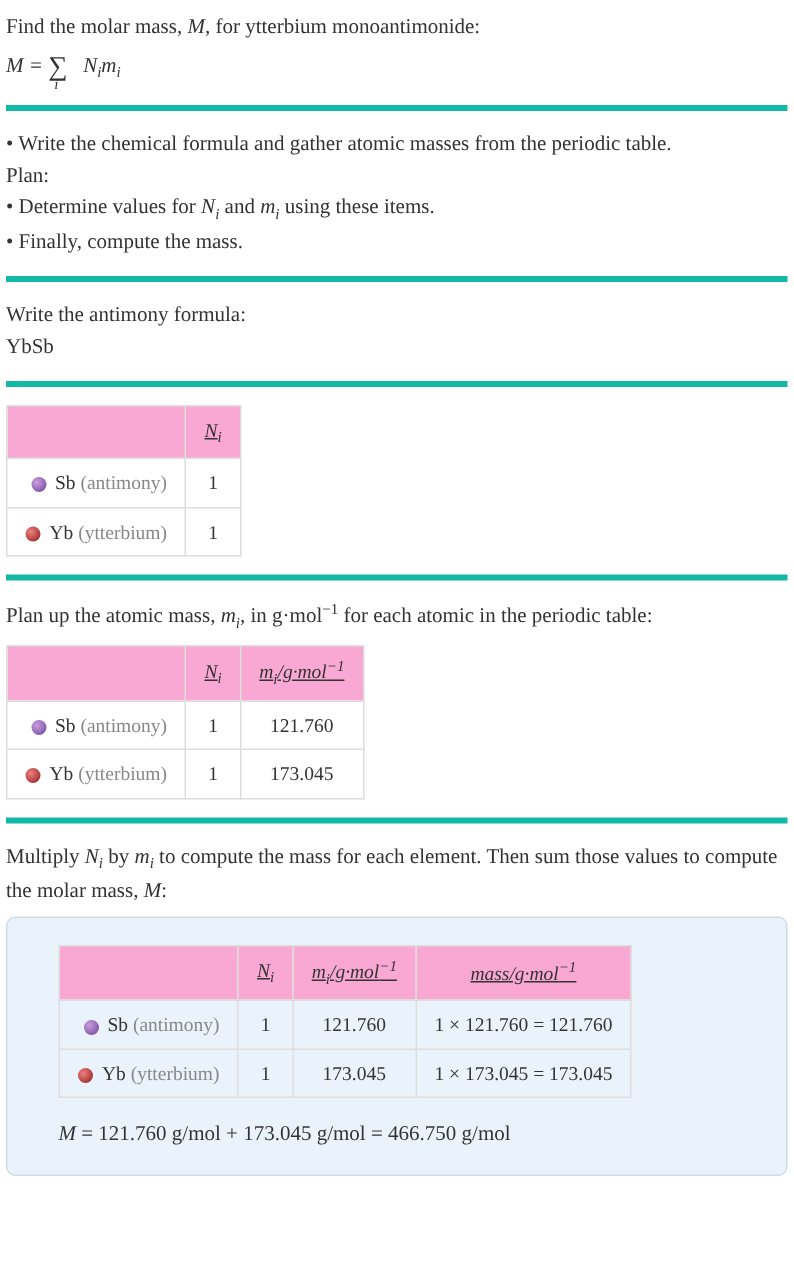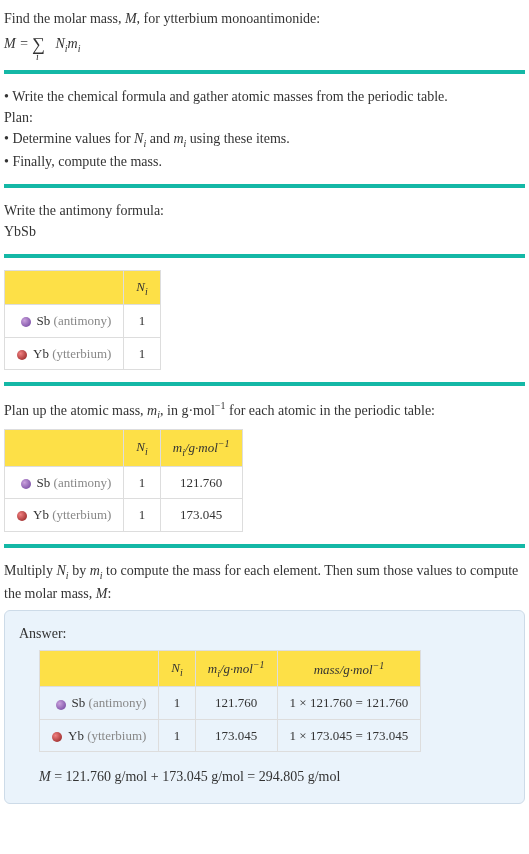--- a/index.html
+++ b/index.html
@@ -29,21 +29,21 @@
   table {
     border-collapse: collapse;
     margin-top: 6px;
   }
   th, td {
     border: 1px solid #ddd;
     padding: 6px 12px;
     text-align: center;
     font-size: 13px;
   }
-  th { font-weight: normal; font-style: italic; background:#fde047;}
+  th { font-weight: normal; font-style: italic; background:#f9a8d4;text-decoration:underline;}
   td.element { text-align:right; color:#888; }
   .dot {
     display:inline-block;
     width:10px; height:10px;
     border-radius:50%;
     margin-right:6px;
     vertical-align:middle;
   }
   .dot-sb { background: radial-gradient(circle at 35% 35%, #c9a0dc, #6a3d9a); }
   .dot-yb { background: radial-gradient(circle at 35% 35%, #f08080, #8b1a1a); }
@@ -129,21 +129,20 @@
   </tbody>
     </table>
 </div>
 
 <div class="section no-border">
   <div>
     <span>Multiply </span><span class="ital">N</span><span class="sub-i">i</span><span> by </span><span class="ital">m</span><span class="sub-i">i</span><span> to compute the mass for each element. Then sum those values to compute the molar mass, </span><span class="ital">M</span><span>:</span>
   </div>
 
   <div class="answer-box">
-    <div class="label">Answer:</div>
     <table>
       <tbody>
           <tr>
         <th></th>
         <th><span class="ital">N</span><span class="sub-i">i</span></th>
         <th><span class="ital">m</span><span class="sub-i">i</span><span>/g·mol</span><span class="sup-neg1">−1</span></th>
         <th><span>mass/g·mol</span><span class="sup-neg1">−1</span></th>
       </tr>
       <tr>
         <td class="element"><span class="dot dot-sb"></span><span style="color:#333">Sb</span><span> (antimony)</span></td>
@@ -153,16 +152,16 @@
       </tr>
       <tr>
         <td class="element"><span class="dot dot-yb"></span><span style="color:#333">Yb</span><span> (ytterbium)</span></td>
         <td>1</td>
         <td>173.045</td>
         <td>1 × 173.045 = 173.045</td>
       </tr>
     </tbody>
       </table>
     <div class="final">
-      <span class="ital">M</span><span style="font-style:normal"> = 121.760 g/mol + 173.045 g/mol = 294.805 g/mol</span>
+      <span class="ital">M</span><span style="font-style:normal"> = 121.760 g/mol + 173.045 g/mol = 466.750 g/mol</span>
     </div>
   </div>
 </div>
 
 </body></html>

